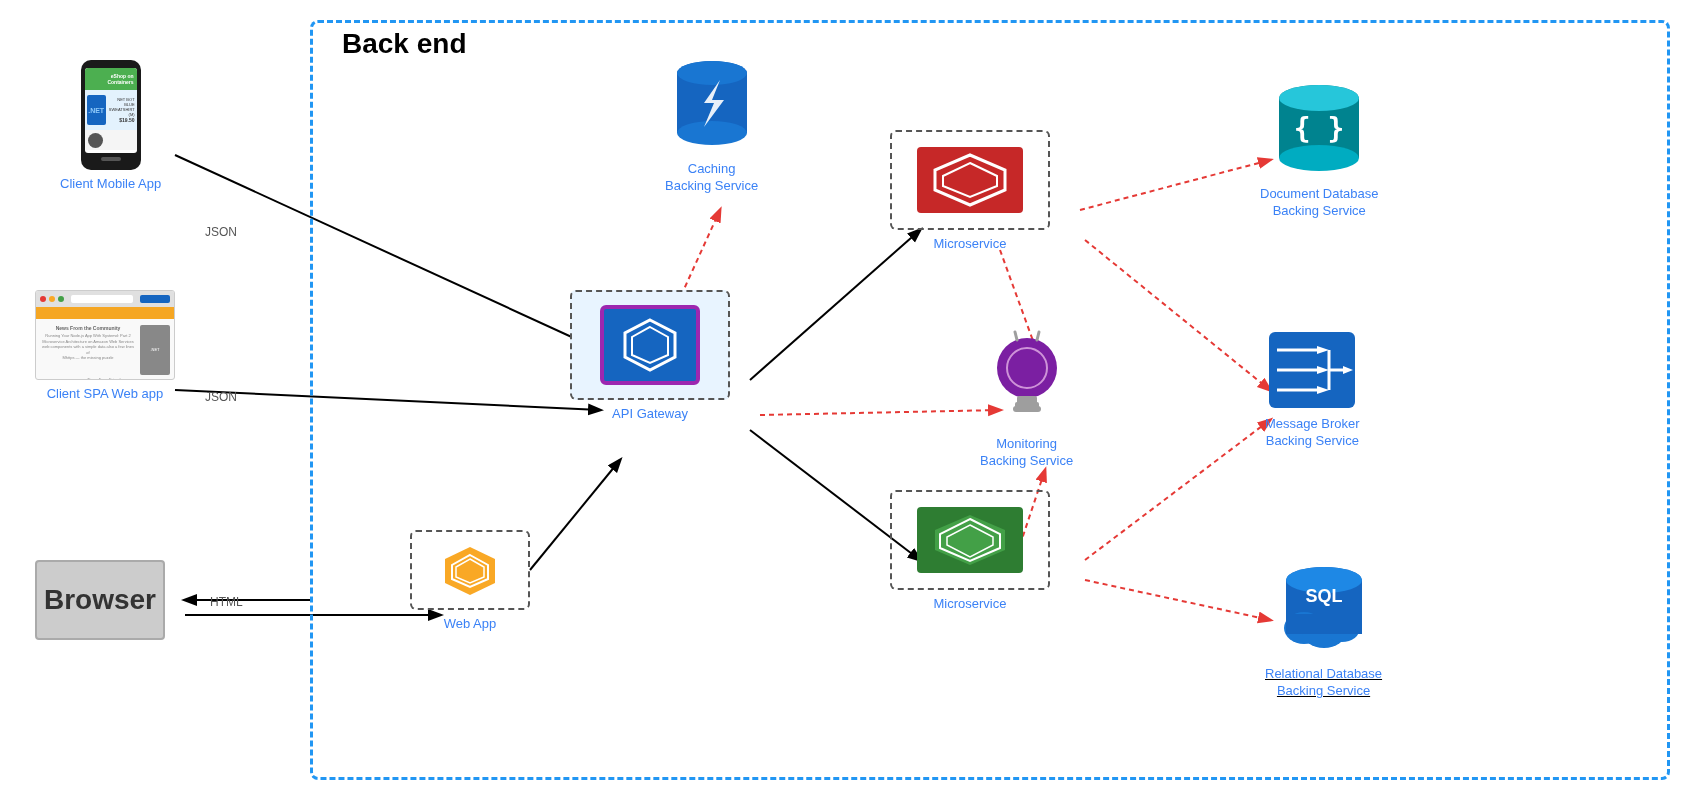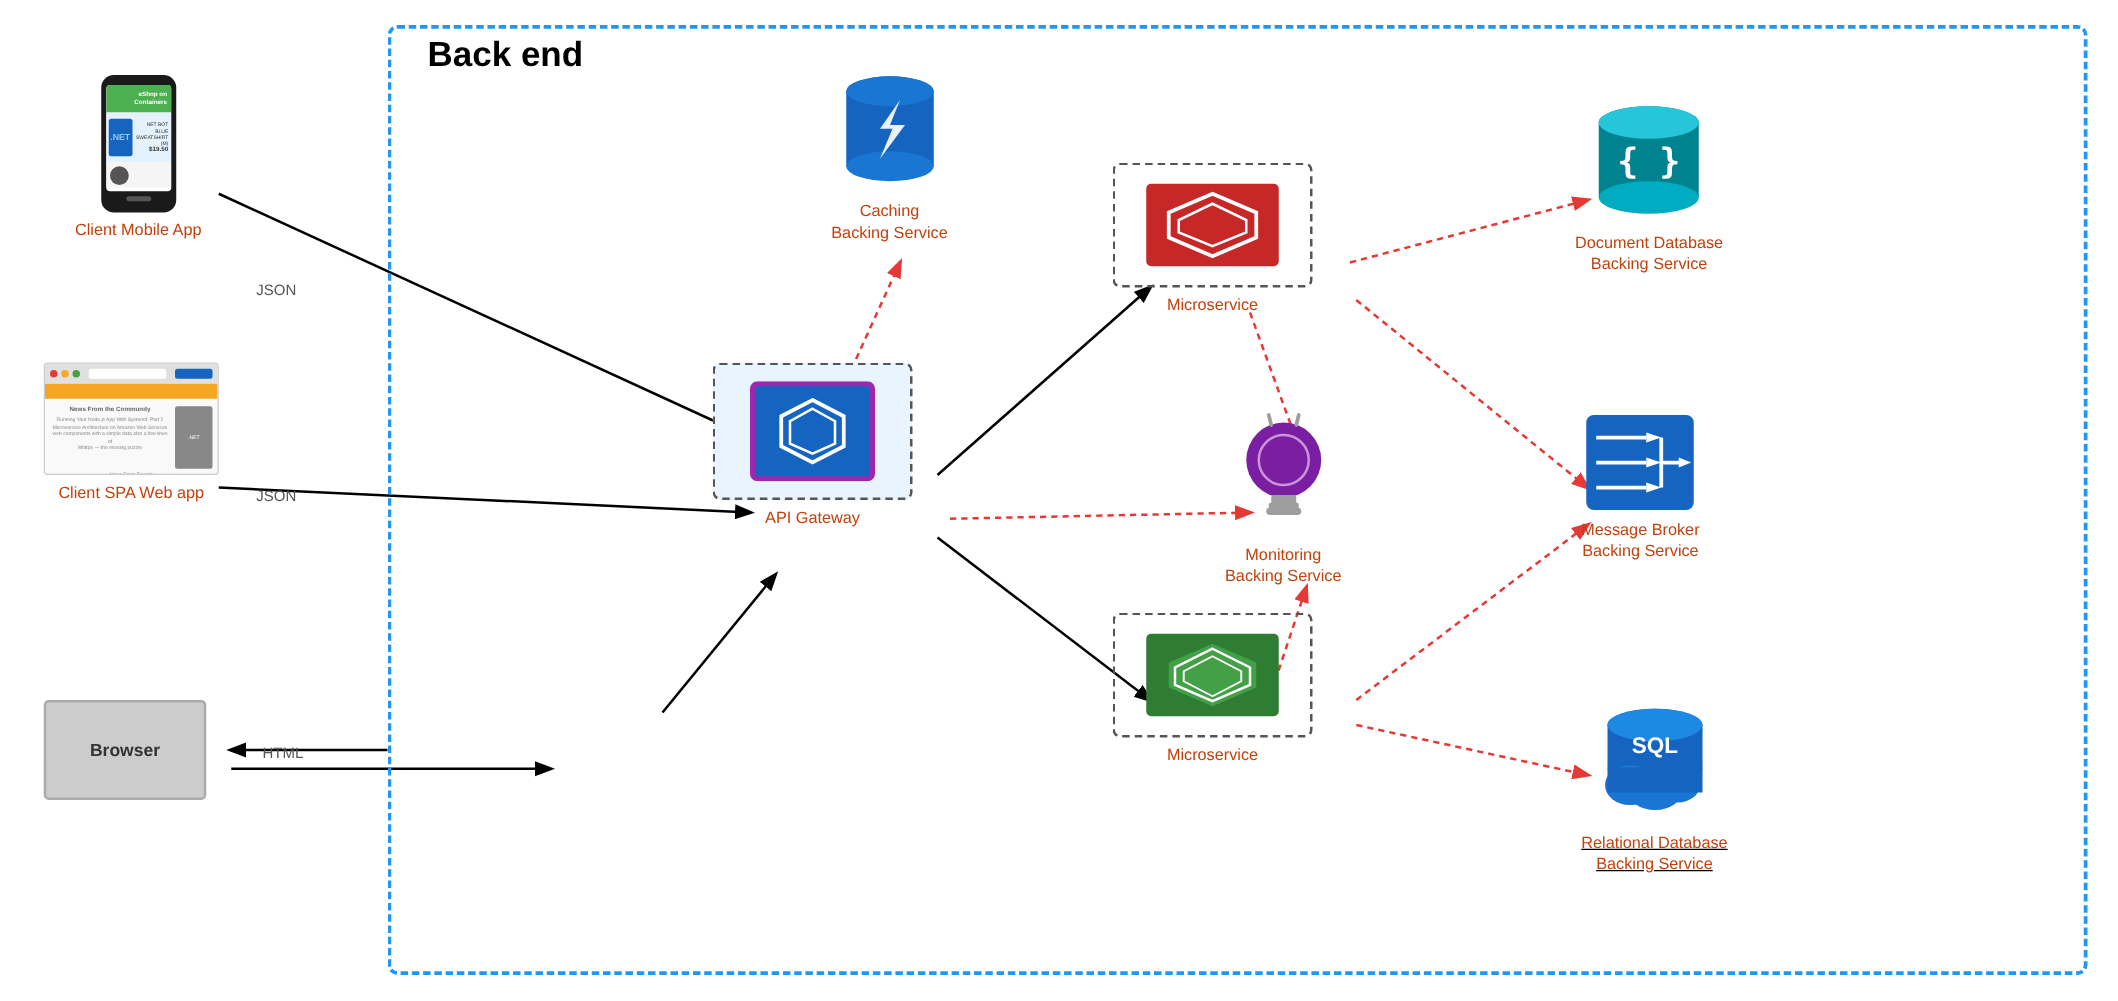--- a/index.html
+++ b/index.html
@@ -40,21 +40,21 @@
     
     .component {
       position: absolute;
       display: flex;
       flex-direction: column;
       align-items: center;
       text-align: center;
     }
     .component-label {
       font-size: 13px;
-      color: #c2410c;
+      color: #3b82f6;
       margin-top: 6px;
       line-height: 1.3;
     }
 
     
     .dashed-box {
       border: 2px dashed #555;
       border-radius: 6px;
       padding: 10px;
       display: flex;
@@ -102,21 +102,21 @@
 
     
     .browser-box {
       width: 130px;
       height: 80px;
       background: #ccc;
       border-radius: 4px;
       display: flex;
       align-items: center;
       justify-content: center;
-      font-size: 14px;
+      font-size: 28px;
       font-weight: 700;
       color: #333;
       border: 2px solid #aaa;
     }
 
     
     .web-screenshot {
       width: 140px;
       height: 90px;
       background: #f9f9f9;
@@ -254,20 +254,34 @@
   <div class="arrow-label" style="left:205px; top:390px;">JSON</div>
 
   <div class="component" style="left:35px; top:560px;">
     <div class="browser-box">
       <span>Browser</span>
     </div>
   </div>
 
   <div class="arrow-label" style="left:210px; top:595px;">HTML</div>
 
+  <div class="component" style="left:410px; top:530px;">
+    <div class="dashed-box" style="width:120px; height:80px;">
+
+      <svg width="60" height="50" viewBox="0 0 60 50">
+
+        <polygon points="30,2 55,14 55,38 30,50 5,38 5,14" fill="#f9a825" stroke="none"></polygon>
+
+        <polygon points="30,10 48,20 48,34 30,42 12,34 12,20" fill="none" stroke="#fff" stroke-width="2"></polygon>
+
+        <polygon points="30,14 44,22 44,32 30,38 16,32 16,22" fill="none" stroke="#fff" stroke-width="1.5"></polygon>
+      </svg>
+    </div>
+    <div class="component-label">Web App</div>
+  </div>
 
   <div class="component" style="left:665px; top:55px;">
 
     <svg width="80" height="100" viewBox="0 0 80 100">
 
       <ellipse cx="40" cy="18" rx="35" ry="12" fill="#1565c0"></ellipse>
       <rect x="5" y="18" width="70" height="60" fill="#1565c0"></rect>
       <ellipse cx="40" cy="78" rx="35" ry="12" fill="#1976d2"></ellipse>
 
       <ellipse cx="40" cy="18" rx="35" ry="12" fill="#1976d2"></ellipse>

